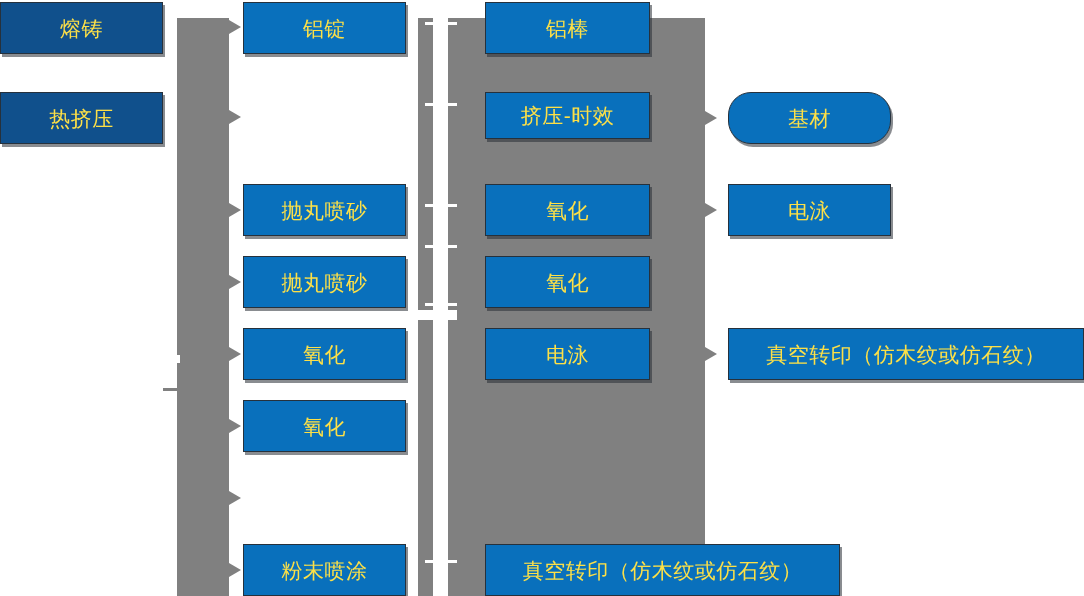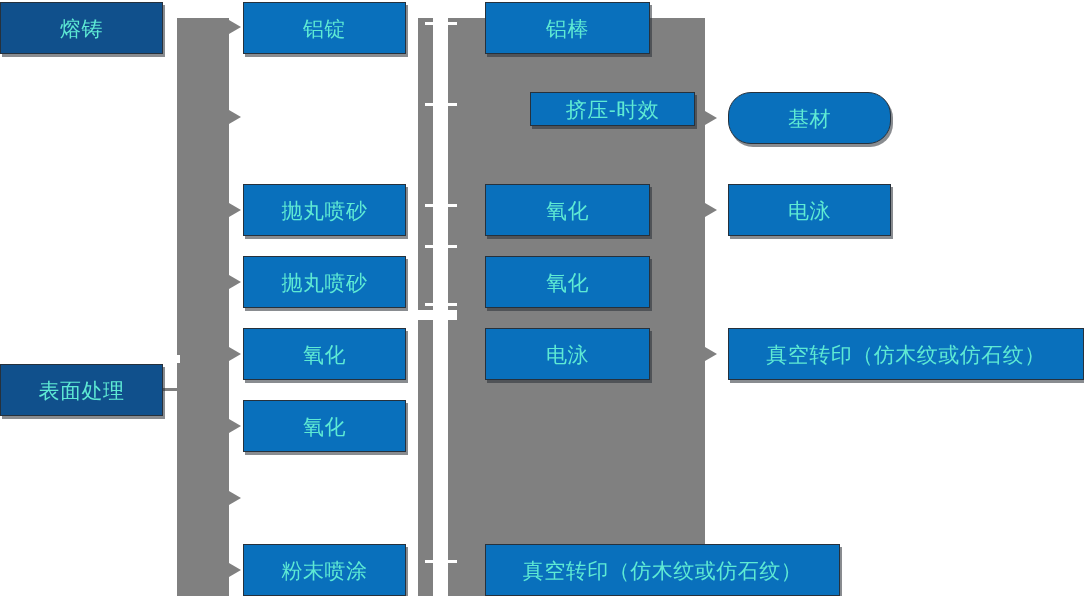--- a/index.html
+++ b/index.html
@@ -12,21 +12,21 @@
   .grayline{position:absolute;background:#ffffff;}
   .arrow{position:absolute;width:0;height:0;
          border-top:7px solid transparent;
          border-bottom:7px solid transparent;
          border-left:12px solid #808080;}
   .stub{position:absolute;background:#808080;height:3px;}
 
   
   .box{position:absolute;box-sizing:border-box;
        display:flex;align-items:center;justify-content:center;
-       color:#5eead4;border:1px solid #26313c;
+       color:#fde047;border:1px solid #26313c;
        box-shadow:2px 3px 0 rgba(40,46,52,.55);
        font-size:21px;line-height:1;letter-spacing:.5px;
        white-space:nowrap;}
   .box.dark{background:#10508c;}
   .box.bright{background:#0970bc;}
   .box span{display:block;}
 </style>
 </head>
 <body>
 
@@ -59,22 +59,22 @@
   <div class="grayline" style="left:418px;top:310px;width:39px;height:10px;"></div>
   <div class="grayline" style="left:425px;top:560px;width:32px;height:3px;"></div>
 
   <div class="arrow" style="left:705px;top:111px;"></div>
   <div class="arrow" style="left:705px;top:203px;"></div>
   <div class="arrow" style="left:705px;top:347px;"></div>
 
   <div class="box dark" style="left:0px;top:2px;width:163px;height:52px;">
     <span>熔铸</span>
   </div>
-  <div class="box dark" style="left:0px;top:364px;width:163px;height:52px;">
-    <span>表面处理</span>
+  <div class="box dark" style="left:0px;top:92px;width:163px;height:52px;">
+    <span>热挤压</span>
   </div>
 
   <div class="box bright" style="left:243px;top:2px;width:163px;height:52px;align-items:center;">
     <span>铝锭</span>
   </div>
   <div class="box bright" style="left:243px;top:184px;width:163px;height:52px;">
     <span>抛丸喷砂</span>
   </div>
   <div class="box bright" style="left:243px;top:256px;width:163px;height:52px;">
     <span>抛丸喷砂</span>
@@ -85,21 +85,21 @@
   <div class="box bright" style="left:243px;top:400px;width:163px;height:52px;">
     <span>氧化</span>
   </div>
   <div class="box bright" style="left:485px;top:2px;width:165px;height:52px;">
     <span>铝棒</span>
   </div>
 
   <div class="box bright" style="left:243px;top:544px;width:163px;height:52px;">
     <span>粉末喷涂</span>
   </div>
-  <div class="box bright" style="left:485px;top:92px;width:165px;height:34px;margin-left:45px;">
+  <div class="box bright" style="left:485px;top:92px;width:165px;height:47px;">
     <span>挤压-时效</span>
   </div>
   <div class="box bright" style="left:485px;top:184px;width:165px;height:52px;">
     <span>氧化</span>
   </div>
   <div class="box bright" style="left:485px;top:256px;width:165px;height:52px;">
     <span>氧化</span>
   </div>
   <div class="box bright" style="left:485px;top:328px;width:165px;height:52px;">
     <span>电泳</span>

